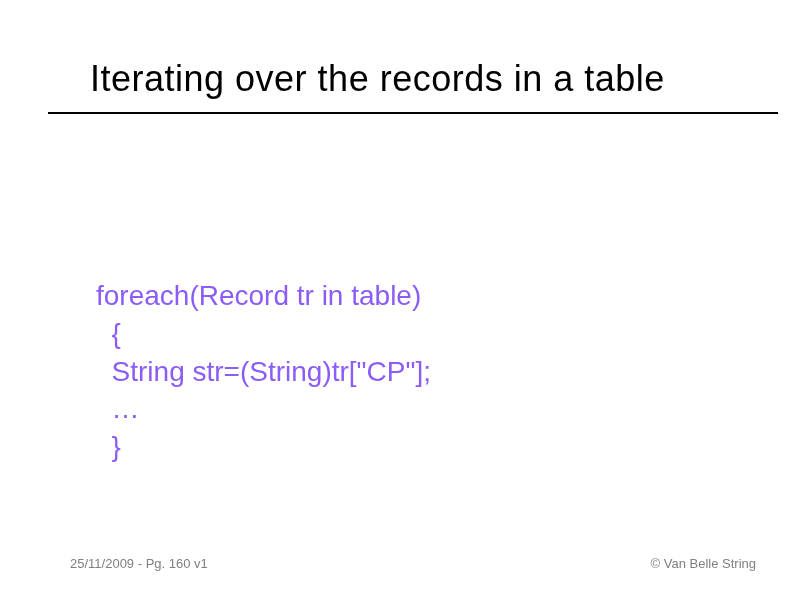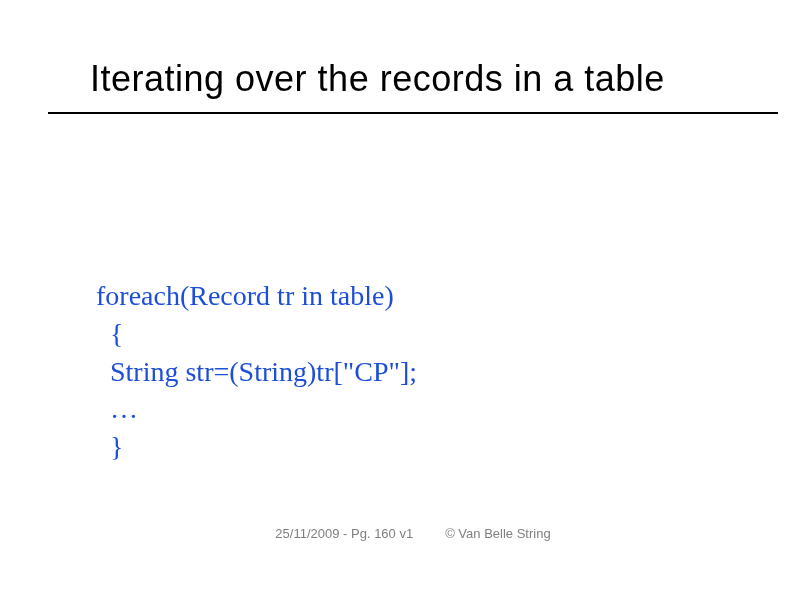--- a/index.html
+++ b/index.html
@@ -30,35 +30,35 @@
   .title-divider {
     border: none;
     border-top: 2px solid #000000;
     margin: 0;
     width: 100%;
   }
   .content {
     padding: 115px 0 0 32px;
   }
   .code {
-    font-family: Liberation Serif, serif;
+    font-family: Liberation Sans, sans-serif;
     font-size: 28px;
-    color: #1d4ed8;
+    color: #8b5cf6;
     line-height: 1.35;
     white-space: pre;
   }
   .footer {
     position: absolute;
-    bottom: 38px;
+    bottom: 8px;
     left: 0;
     right: 0;
     width: 100%;
     padding: 0 22px;
     display: flex;
-    justify-content: center;
+    justify-content: space-between;
     align-items: baseline;
     font-size: 13px;
     color: #808080;
   }
   .footer-left {
     font-family: Arial, Helvetica, sans-serif;
   }
   .footer-right {
     font-family: Arial, Helvetica, sans-serif;
   }

